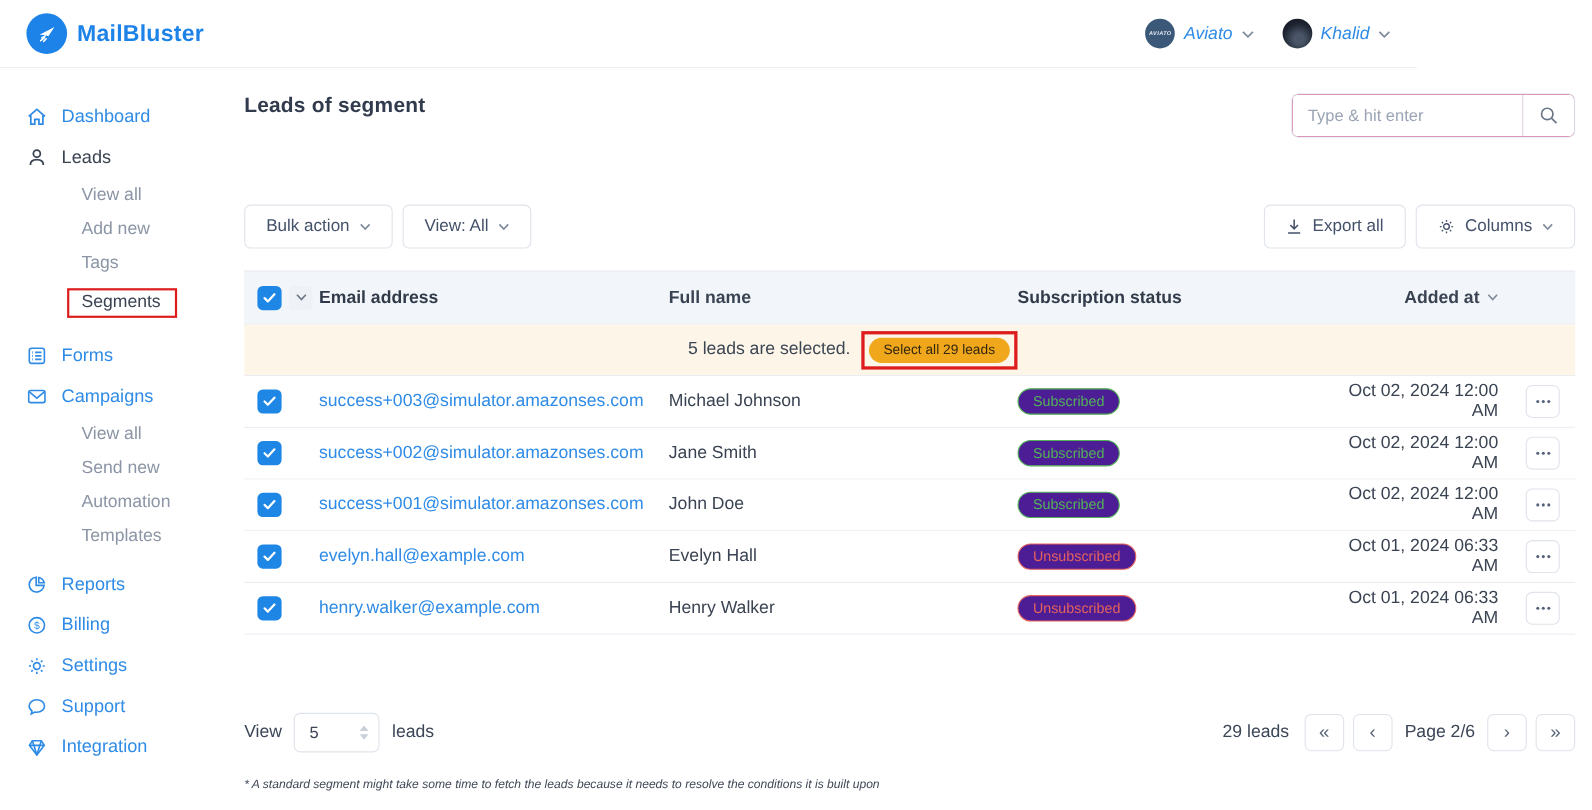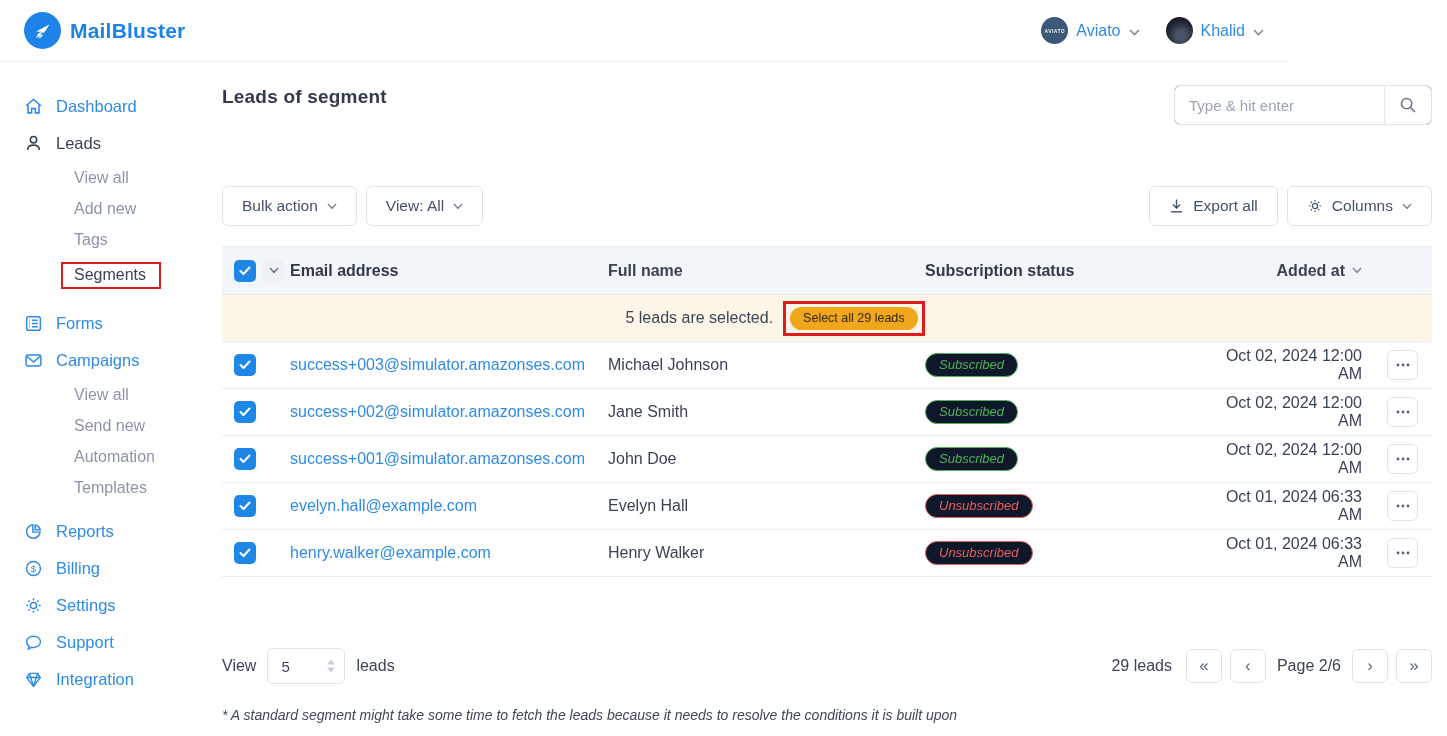--- a/index.html
+++ b/index.html
@@ -6,21 +6,21 @@
   html,body { background:#fff; }
   body { font-family:"Liberation Sans", sans-serif; color:#3a4352; }
   .page { position:relative; width:1447px; height:736px; background:#fff; overflow:hidden; }
 
   
   .topbar { position:absolute; top:0; left:0; width:1288px; height:62px; background:#fff;
             border-bottom:1px solid #ebeef2; display:flex; align-items:center; padding:0 24px; z-index:5; }
   .brand { display:flex; align-items:center; gap:9px; cursor:pointer; }
   .logo-circle { width:37px; height:37px; border-radius:50%; background:#1d83e8; display:flex; align-items:center; justify-content:center; }
   .brand-name { font-size:21px; font-weight:bold; color:#1d83e8; letter-spacing:.2px; }
-  .topbar-right { margin-left:auto; display:flex; align-items:flex-end; gap:26px; }
+  .topbar-right { margin-left:auto; display:flex; align-items:flex-end; gap:26px;font-style:italic; }
   .top-entity { display:flex; align-items:center; gap:8px; color:#2f8be6; font-size:16px; cursor:pointer; }
   .avatar-aviato { width:27px; height:27px; border-radius:50%; background:#3c5878; color:#e8edf5; font-size:5px;
                    display:flex; align-items:center; justify-content:center; letter-spacing:.4px; font-weight:bold; }
   .avatar-photo { width:27px; height:27px; border-radius:50%;
                   background:radial-gradient(circle at 55% 68%, #4a5668 0 18%, #1d2330 60%, #0e121c 100%); }
   .chev { display:inline-block; }
 
   
   .sidebar { position:absolute; top:62px; left:0; width:222px; bottom:0; background:#fff; padding:26px 0 0 24px; }
   .nav-item { display:flex; align-items:center; gap:13px; color:#2f8be6; font-size:16.5px; padding:9px 0; cursor:pointer; }
@@ -62,21 +62,21 @@
   .c-email a { color:#2f8be6; text-decoration:none; }
   .c-name { width:317px; font-size:16px; color:#3a4352; }
   .c-status { width:280px; }
   .c-date { flex:1; text-align:right; padding-right:12px; font-size:16px; color:#3a4352; }
   .c-actions { width:58px; display:flex; justify-content:flex-end; padding-right:14px; }
   .checkbox { width:22px; height:22px; border-radius:5px; background:#1e87e5; display:flex; align-items:center;
               justify-content:center; cursor:pointer; flex:0 0 22px; }
   .check-toggle { width:21px; height:22px; background:#eef1f5; border-radius:4px; display:flex; align-items:center;
                   justify-content:center; cursor:pointer; }
   .sort-wrap { display:flex; align-items:center; justify-content:flex-end; gap:7px; }
-  .pill { display:inline-block; border:1px solid; border-radius:13px; padding:3px 13px 4px; font-size:13px; background:#0f172a;font-style:italic; }
+  .pill { display:inline-block; border:1px solid; border-radius:13px; padding:3px 13px 4px; font-size:13px; background:#4c1d95; }
   .pill.subscribed { color:#53b257; border-color:#53b257; }
   .pill.unsubscribed { color:#e4615e; border-color:#e4615e; }
   .dots-btn { width:31px; height:30px; border:1px solid #dfe3ea; border-radius:6px; background:#fff;
               display:flex; align-items:center; justify-content:center; cursor:pointer; }
   .banner-group { display:flex; align-items:center; gap:10px; position:relative; left:-68px;margin-left:32px; }
   .banner-text { font-size:16px; color:#3c4554; }
   .red-outline { border:3px solid #dd1d1d; padding:3px 4px; display:inline-flex; }
   .select-all-btn { background:#f0a71c; border:none; border-radius:13px; padding:4px 13px 5px; font-size:12.5px;
                     color:#33270e; cursor:pointer; font-family:"Liberation Sans", sans-serif; white-space:nowrap; }
 
@@ -89,21 +89,21 @@
   .stepper { position:absolute; right:10px; top:50%; transform:translateY(-50%); display:flex; flex-direction:column; gap:3px; }
   .tri-up { width:0; height:0; border-left:4px solid transparent; border-right:4px solid transparent; border-bottom:5px solid #c9d0da; }
   .tri-dn { width:0; height:0; border-left:4px solid transparent; border-right:4px solid transparent; border-top:5px solid #c9d0da; }
   .pager { margin-left:auto; display:flex; align-items:center; gap:8px; font-size:16px; color:#3b4556; }
   .pg-btn { min-width:36px; height:34px; border:1px solid #dfe3ea; border-radius:6px; background:#fff; color:#5a6779;
             font-size:17px; display:flex; align-items:center; justify-content:center; cursor:pointer; padding:0 8px;
             font-family:"Liberation Sans", sans-serif; }
   .page-indicator { margin:0 3px; }
   .total-leads { margin-right:6px; }
 
-  .footnote { position:absolute; top:645px; left:0; font-size:14px; font-style:italic; color:#3f4856; }
+  .footnote { position:absolute; top:645px; left:0; font-size:11px; font-style:italic; color:#3f4856; }
 </style>
 </head>
 <body>
 
 <div class="page">
 
   <header class="topbar">
     <div class="brand">
       <span class="logo-circle">
         <svg width="20" height="20" viewBox="0 0 20 20">

